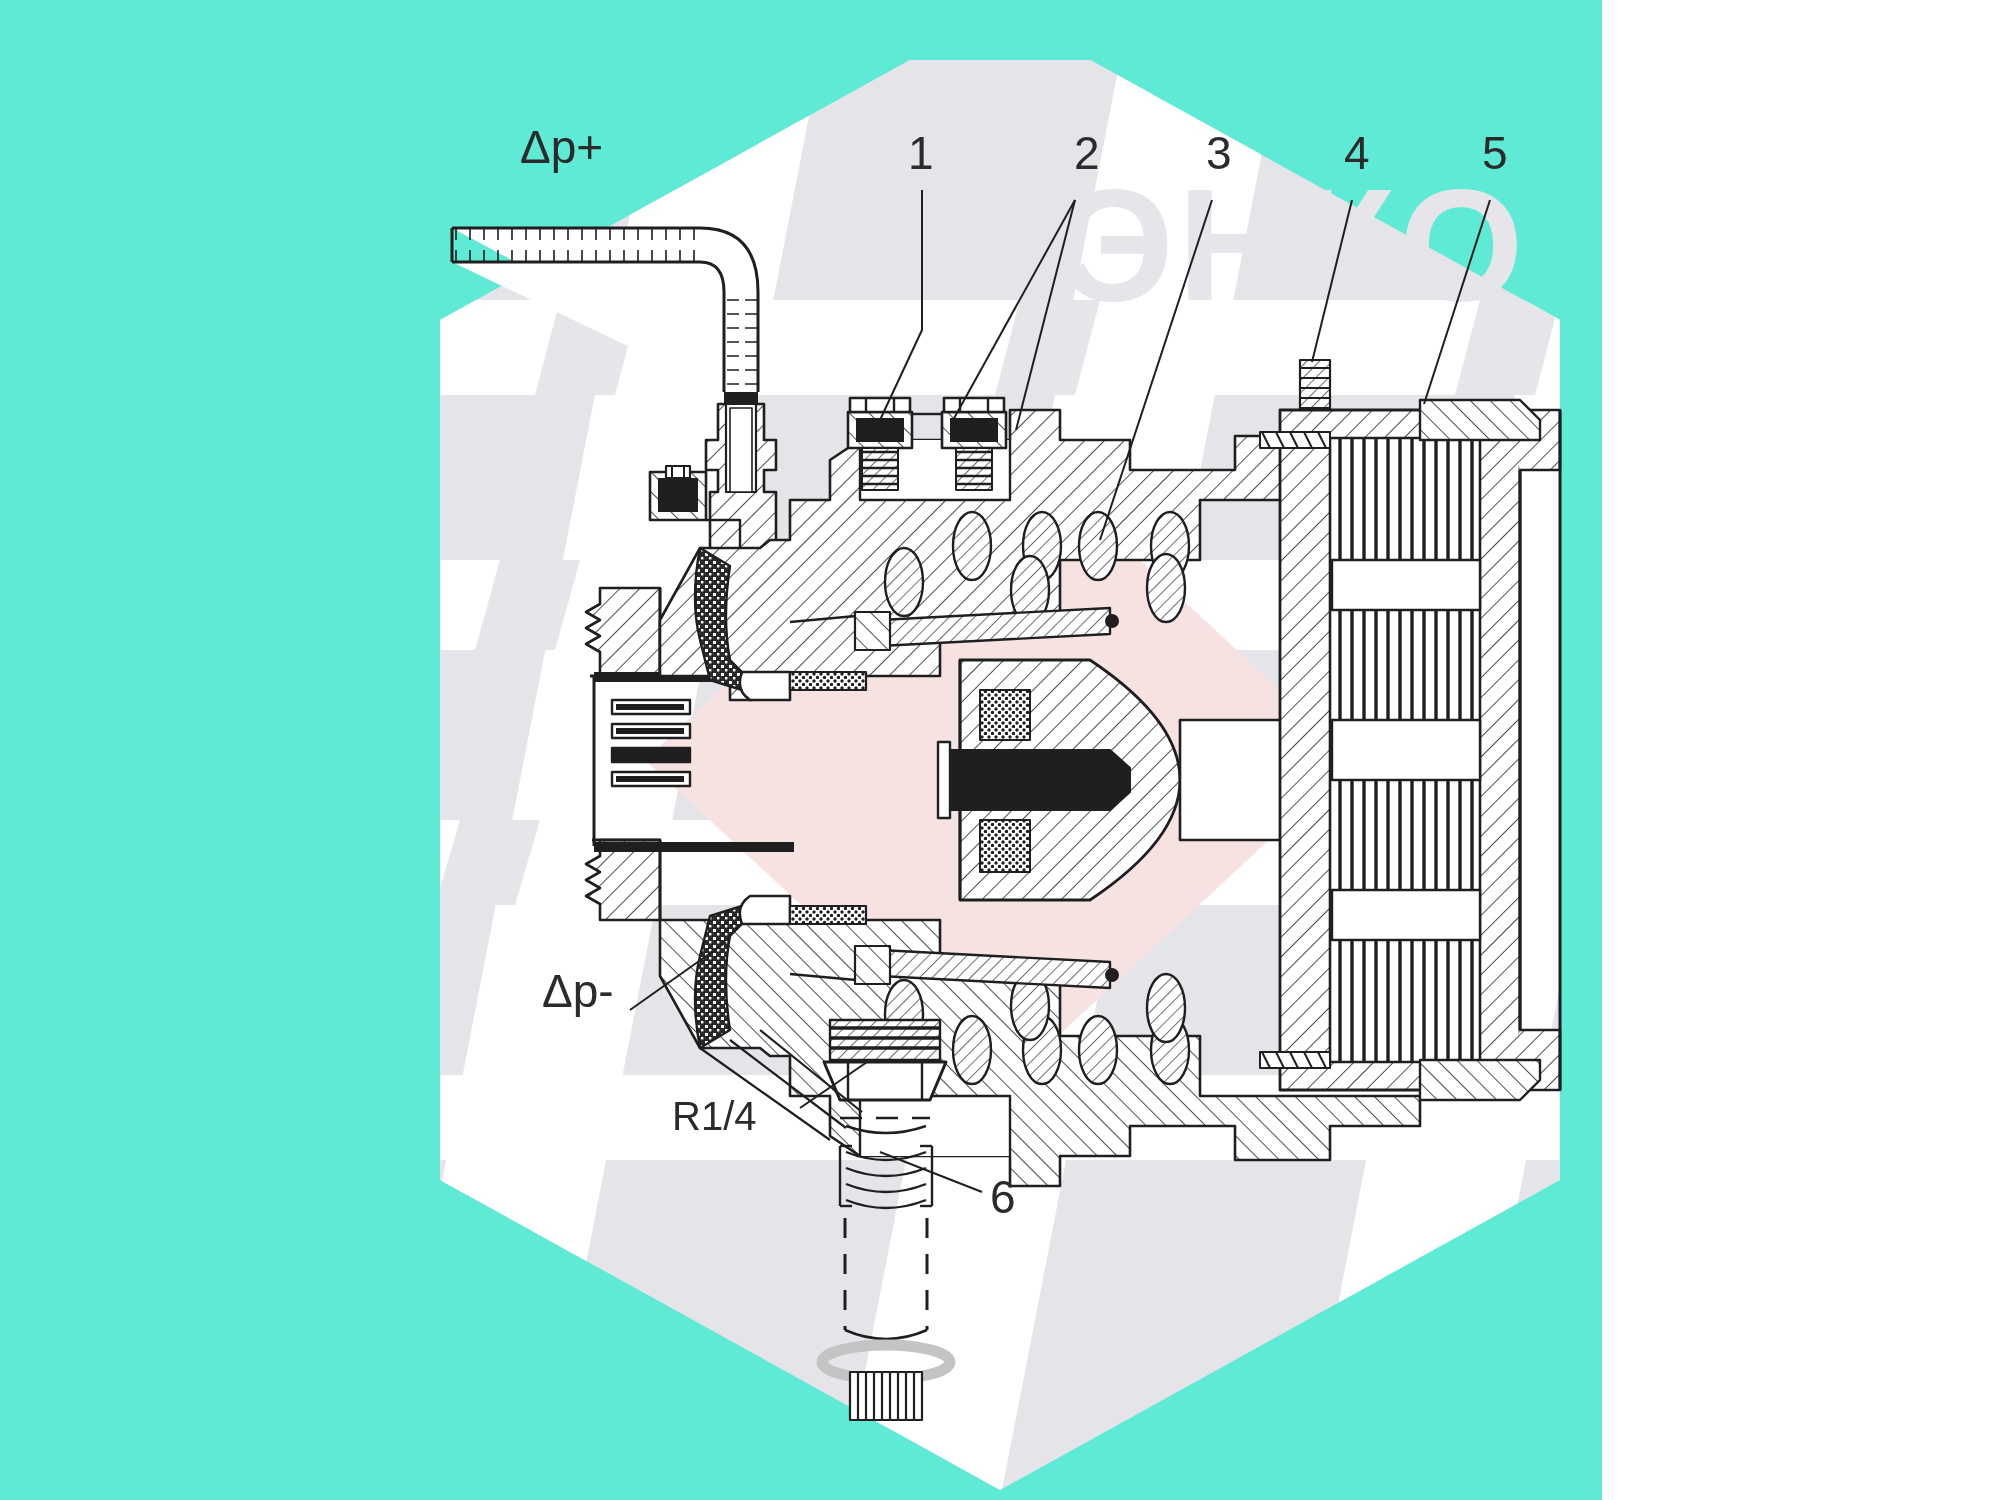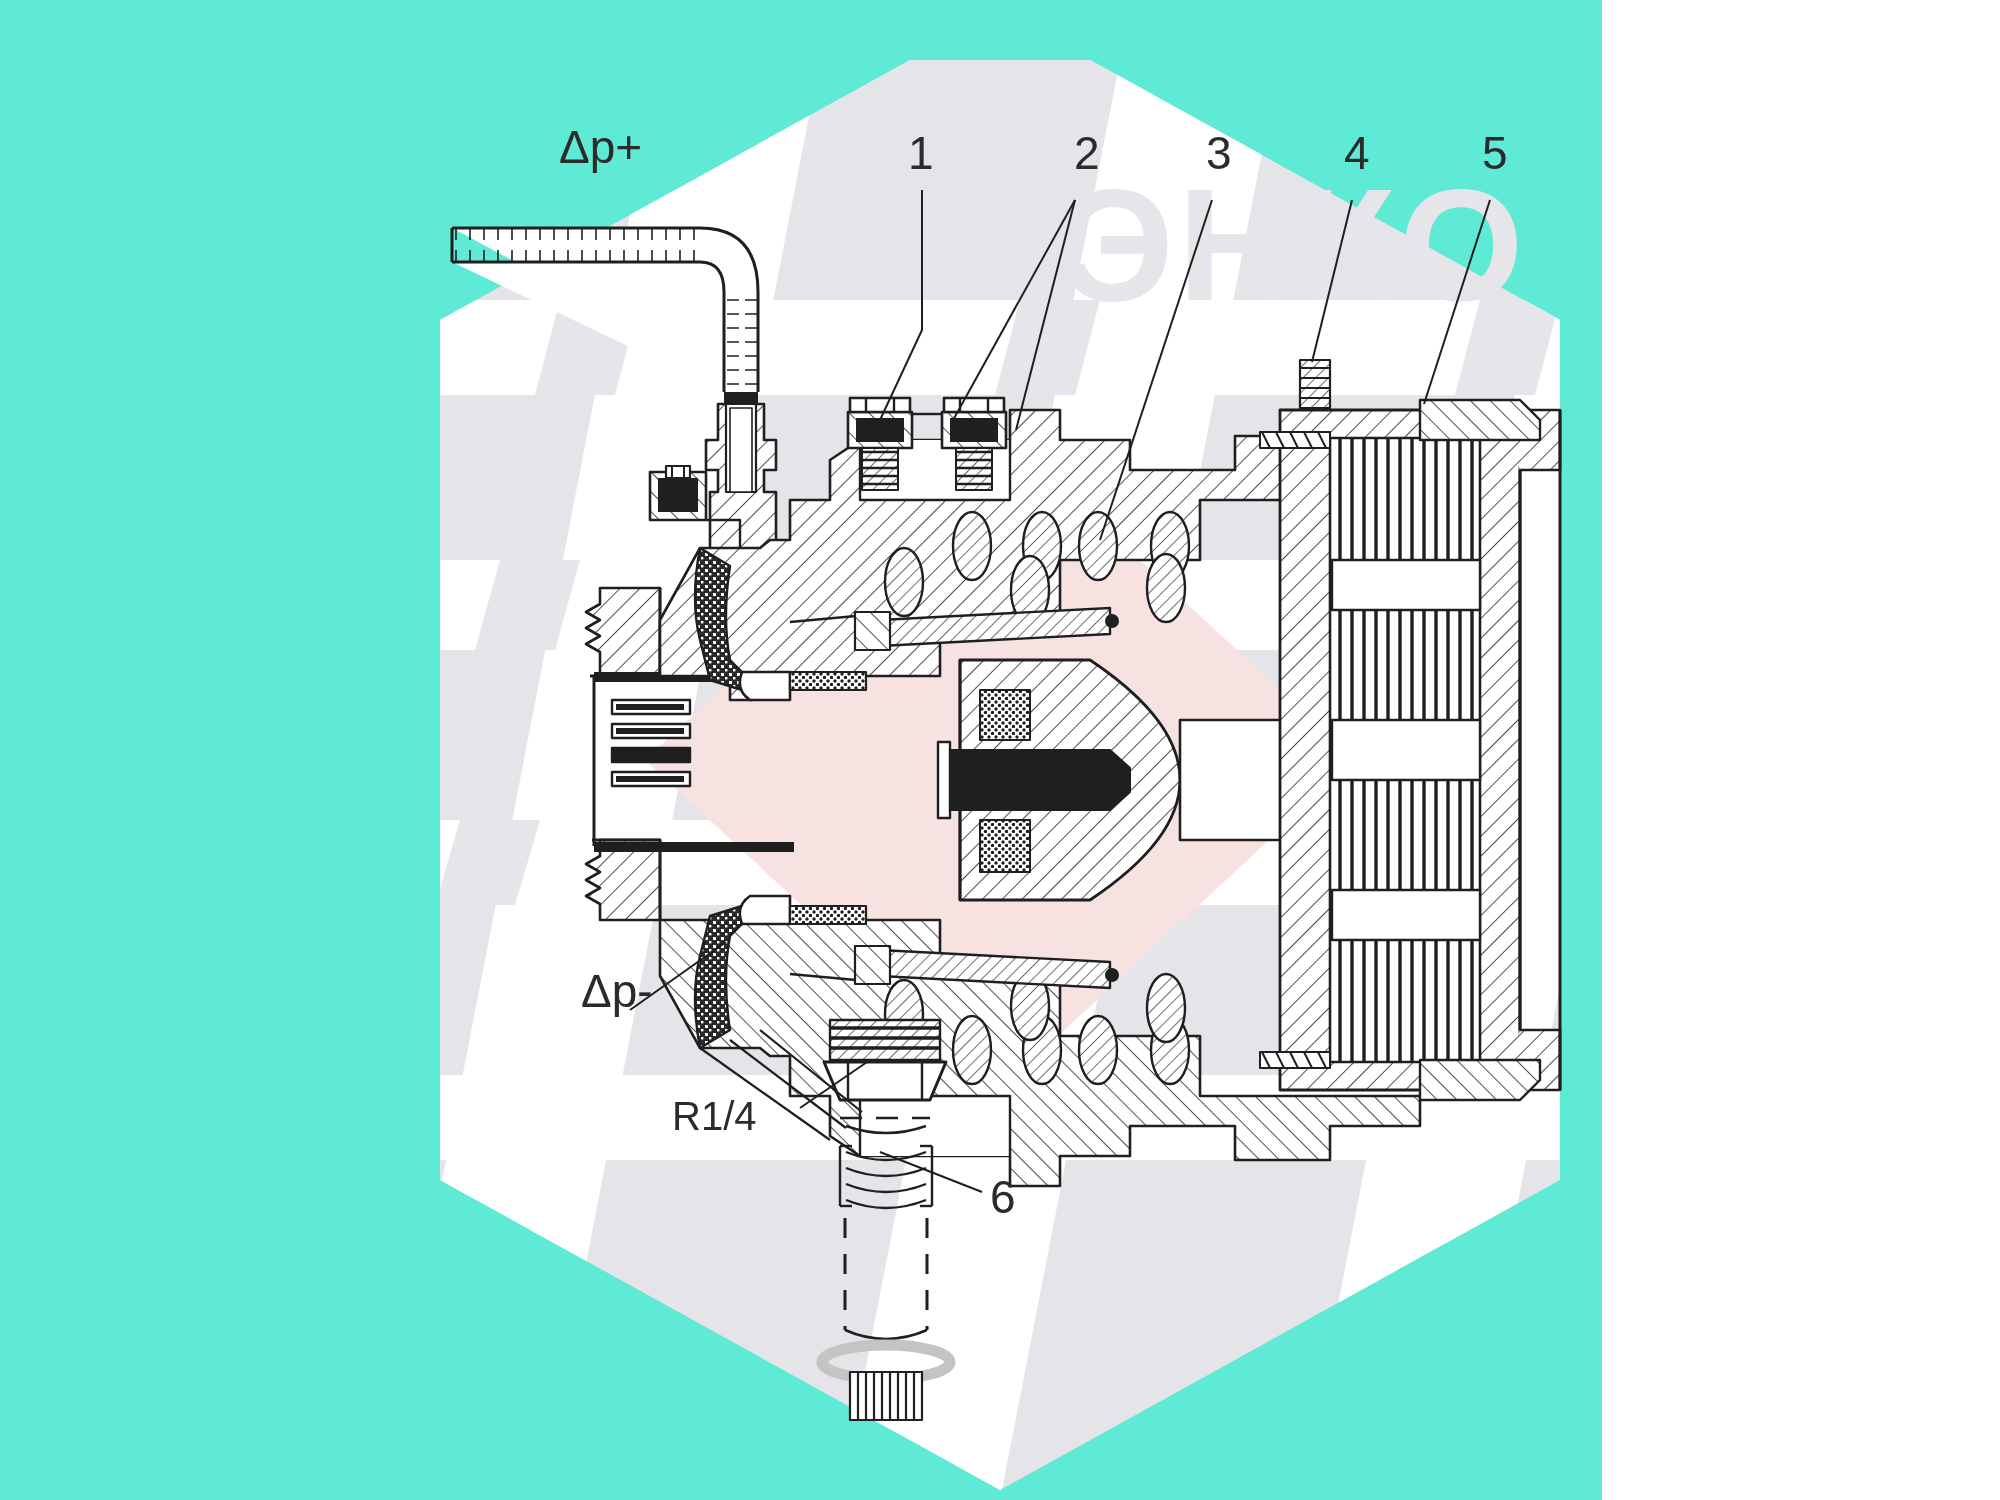--- a/index.html
+++ b/index.html
@@ -3,21 +3,21 @@
 <meta charset="utf-8">
 <style>
   html,body{margin:0;padding:0;background:#fff;}
   body{width:2000px;height:1500px;overflow:hidden;
        font-family:"Liberation Sans",sans-serif;}
   #stage{position:relative;width:1602px;height:1500px;background:#5eead4;}
   #stage svg{position:absolute;left:0;top:0;}
   .lbl{position:absolute;color:#2b2b2b;font-family:"Liberation Sans",sans-serif;
        white-space:nowrap;line-height:1;}
   .num{font-size:46px;}
-  .dp{font-size:46px;margin-left:39px;}
+  .dp{font-size:46px;}
   .thread{font-size:40px;}
 </style>
 </head>
 <body>
 
 <div id="stage">
 
   <svg width="2000" height="1500">
     <defs>
       <clipPath id="hexclip">

